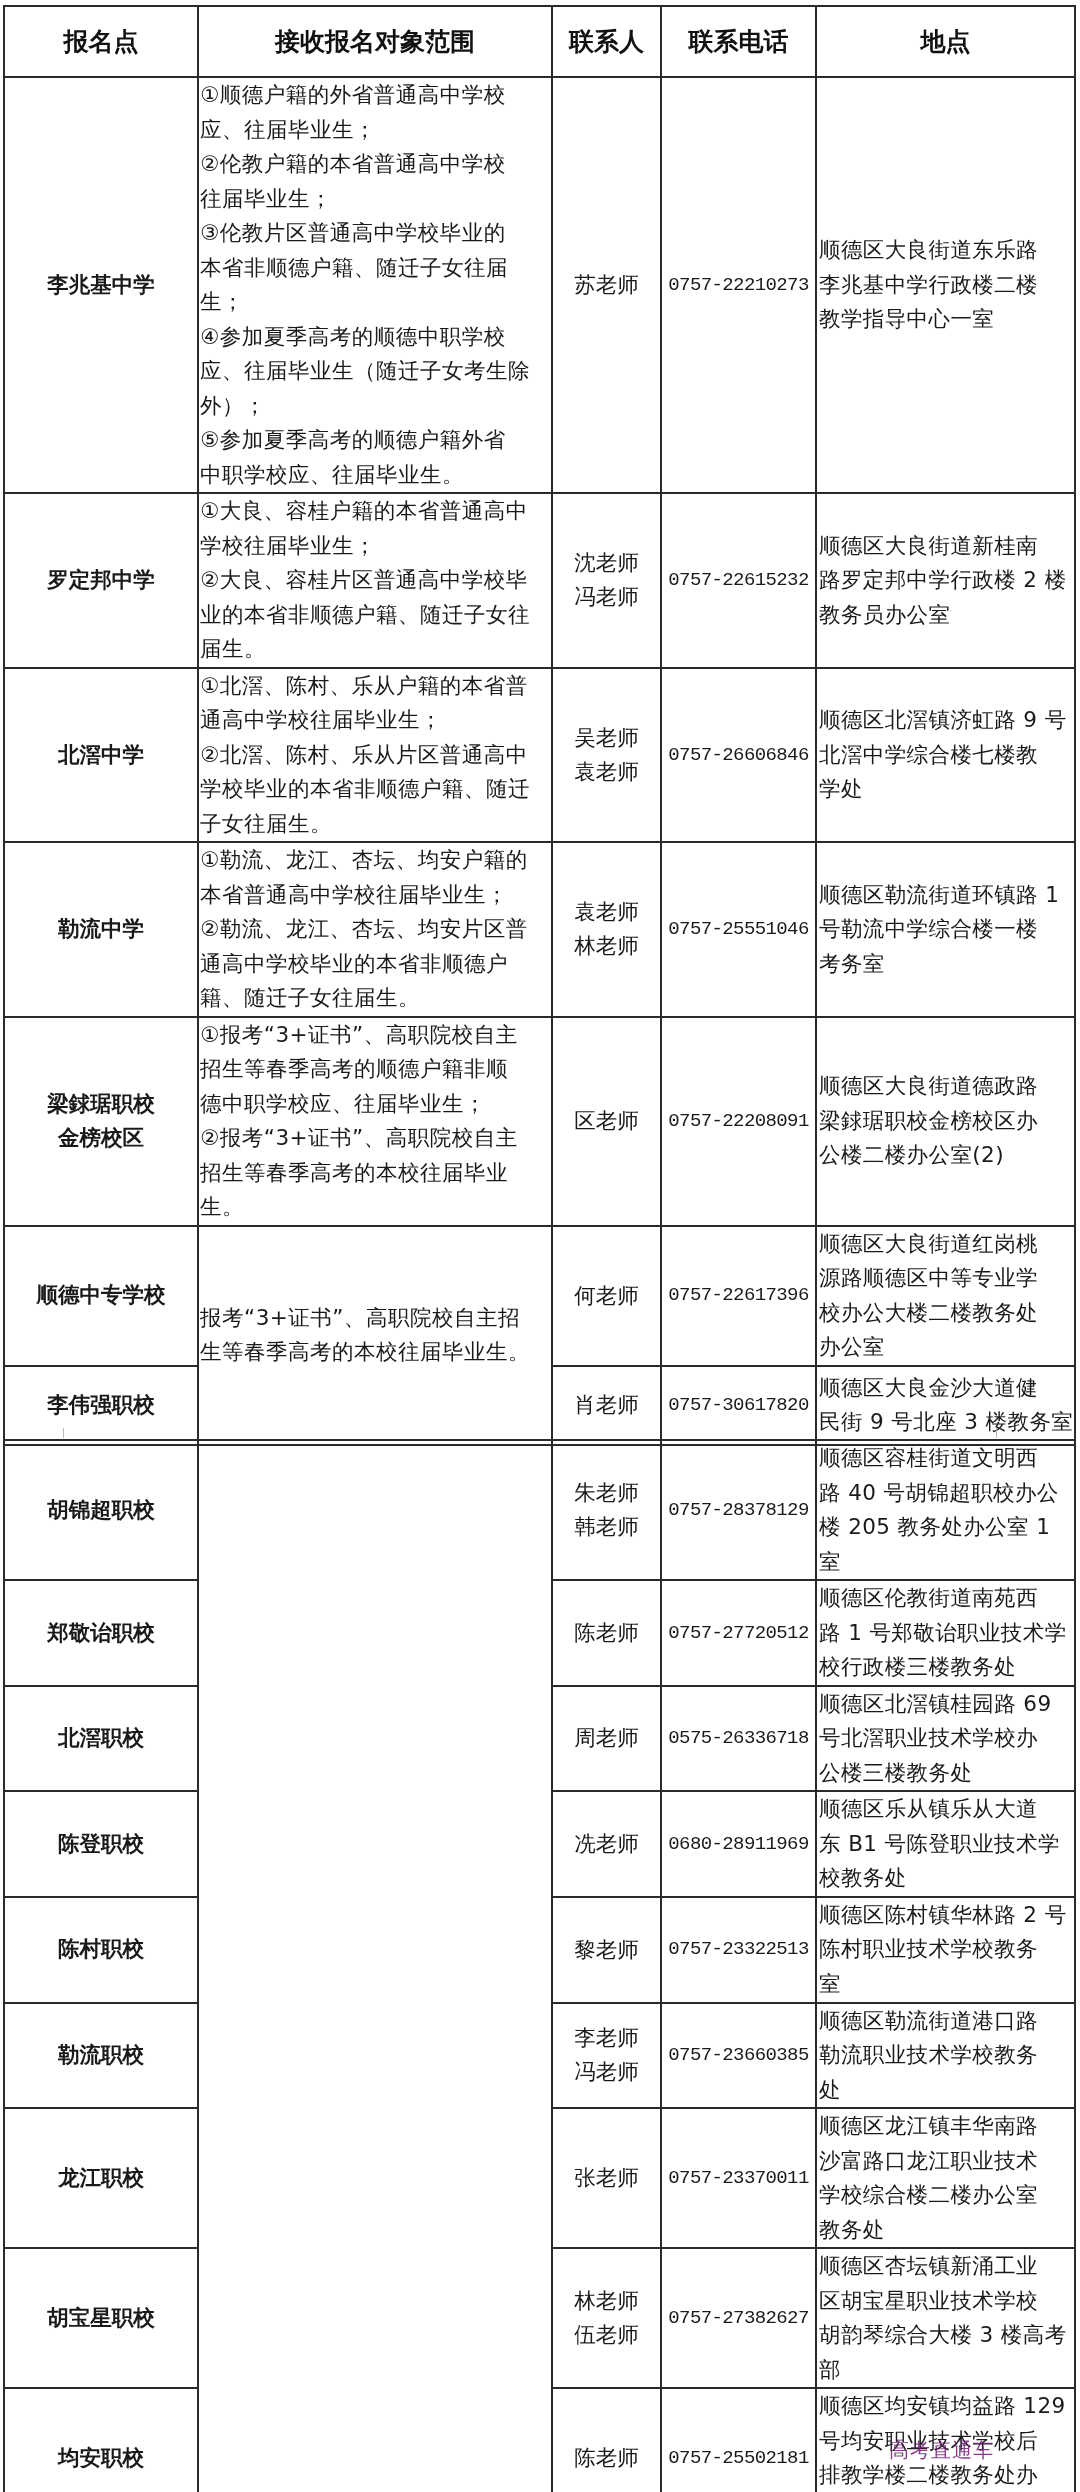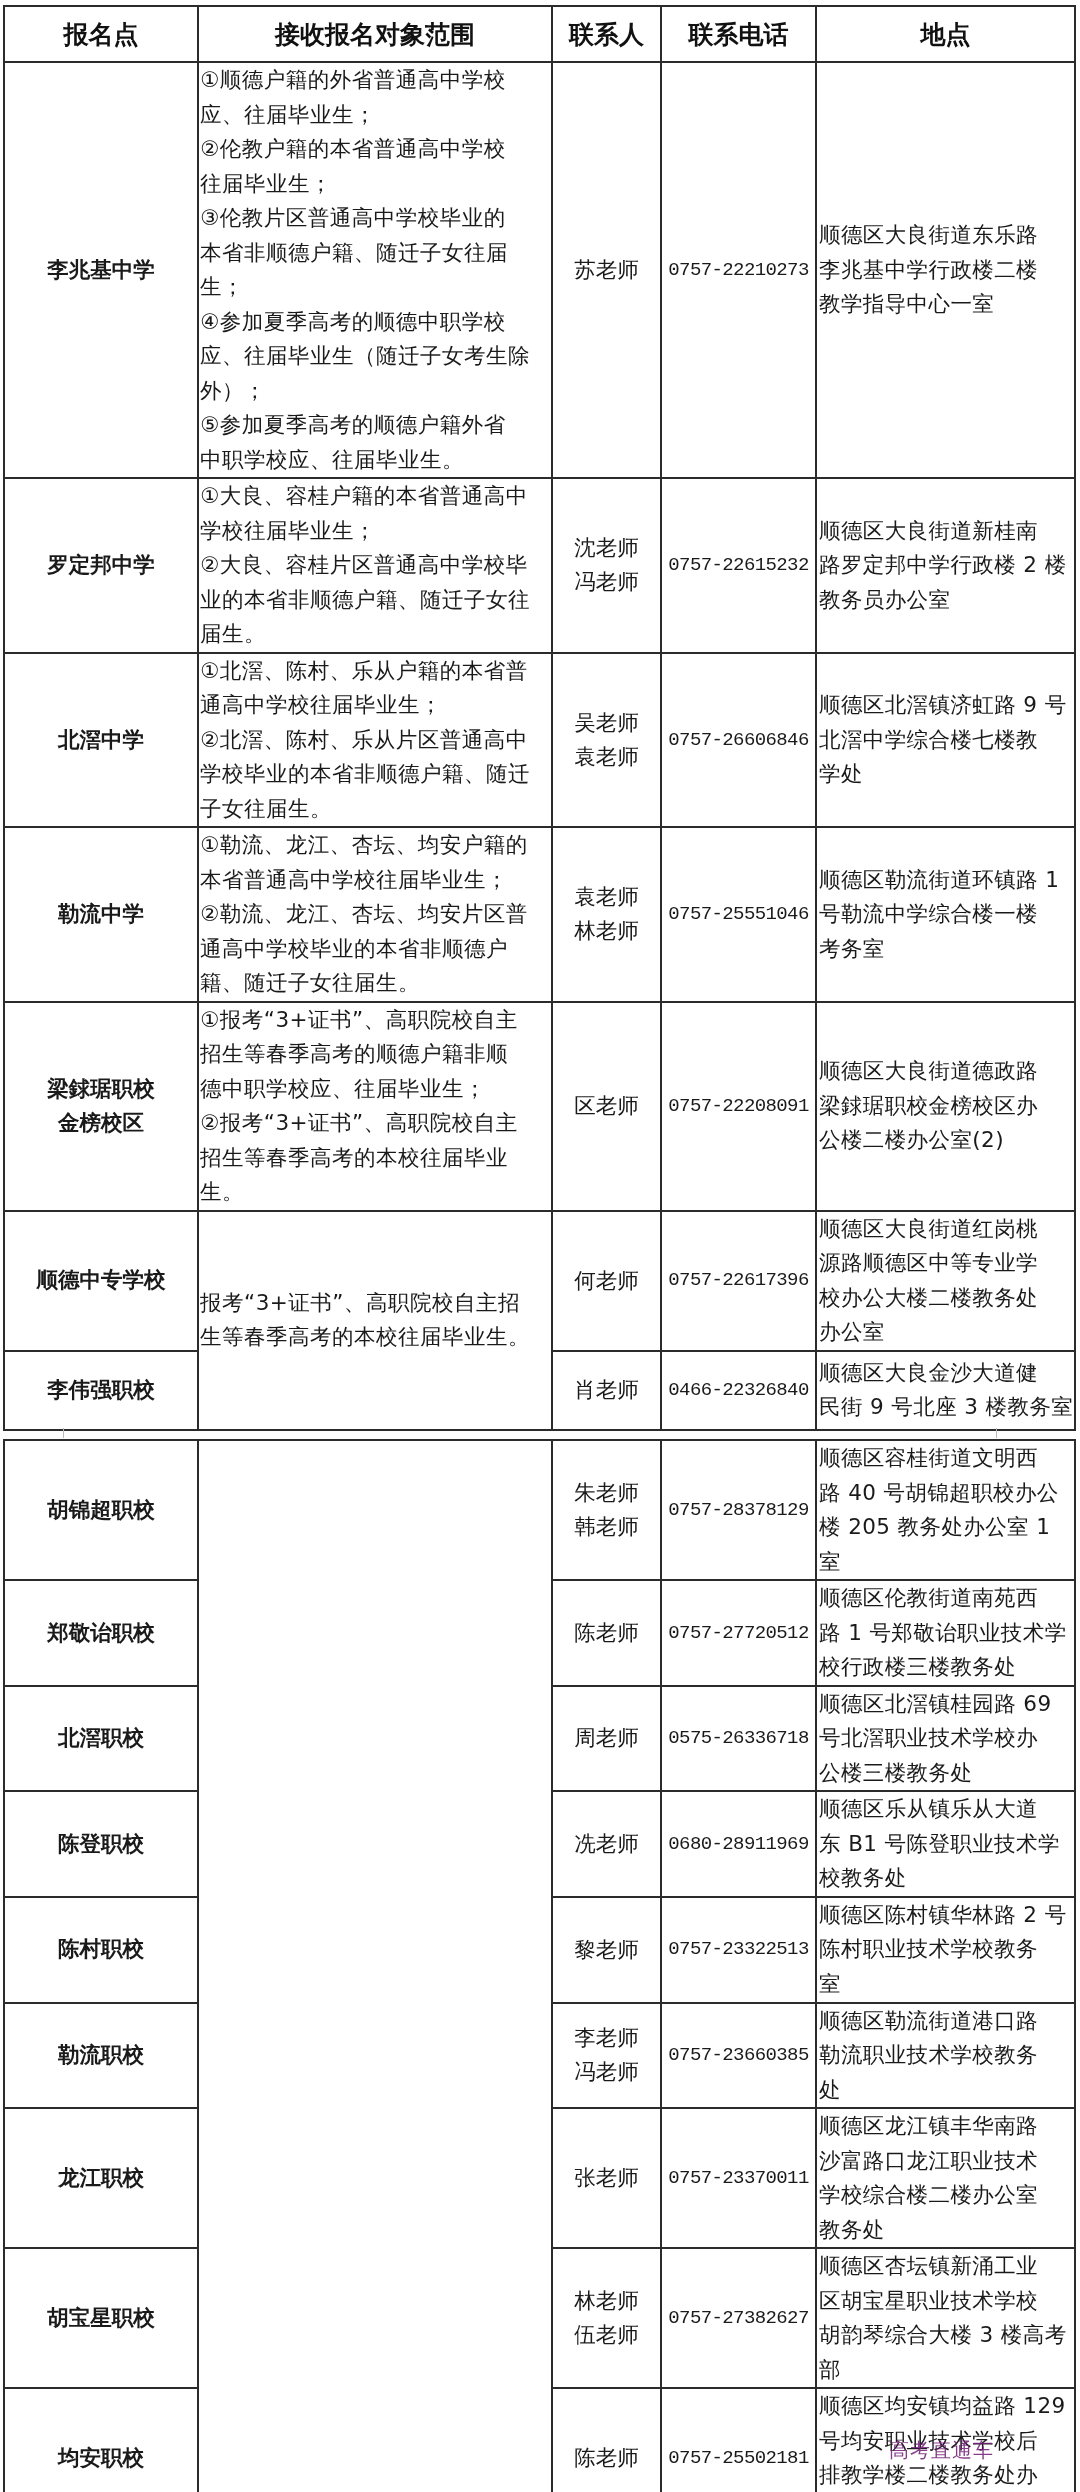--- a/index.html
+++ b/index.html
@@ -25,21 +25,21 @@
 
 <table id="t1">
   <colgroup>
     <col style="width:194px">
       <col style="width:354px">
       <col style="width:109px">
       <col style="width:155px">
       <col style="width:259px">
   </colgroup>
   <tbody>
-      <tr style="height:56px">
+      <tr style="height:71px">
     <th>报名点</th>
     <th>接收报名对象范围</th>
     <th>联系人</th>
     <th>联系电话</th>
     <th>地点</th>
   </tr>
   <tr style="height:405px">
     <td class="c-name">李兆基中学</td>
     <td class="c-scope">①顺德户籍的外省普通高中学校
 应、往届毕业生；
@@ -123,21 +123,21 @@
     <td class="c-contact">何老师</td>
     <td class="c-phone">0757-22617396</td>
     <td class="c-addr">顺德区大良街道红岗桃
 源路顺德区中等专业学
 校办公大楼二楼教务处
 办公室</td>
   </tr>
   <tr style="height:79px">
     <td class="c-name">李伟强职校</td>
     <td class="c-contact">肖老师</td>
-    <td class="c-phone">0466-22326840</td>
+    <td class="c-phone">0757-30617820</td>
     <td class="c-addr">顺德区大良金沙大道健
 民街 9 号北座 3 楼教务室</td>
   </tr>
 </tbody>
   </table>
 
 <div class="gap-tick" style="left:63px; top:1428px;"></div>
 <div class="gap-tick" style="left:996px; top:1428px;"></div>
 
 <table id="t2">

